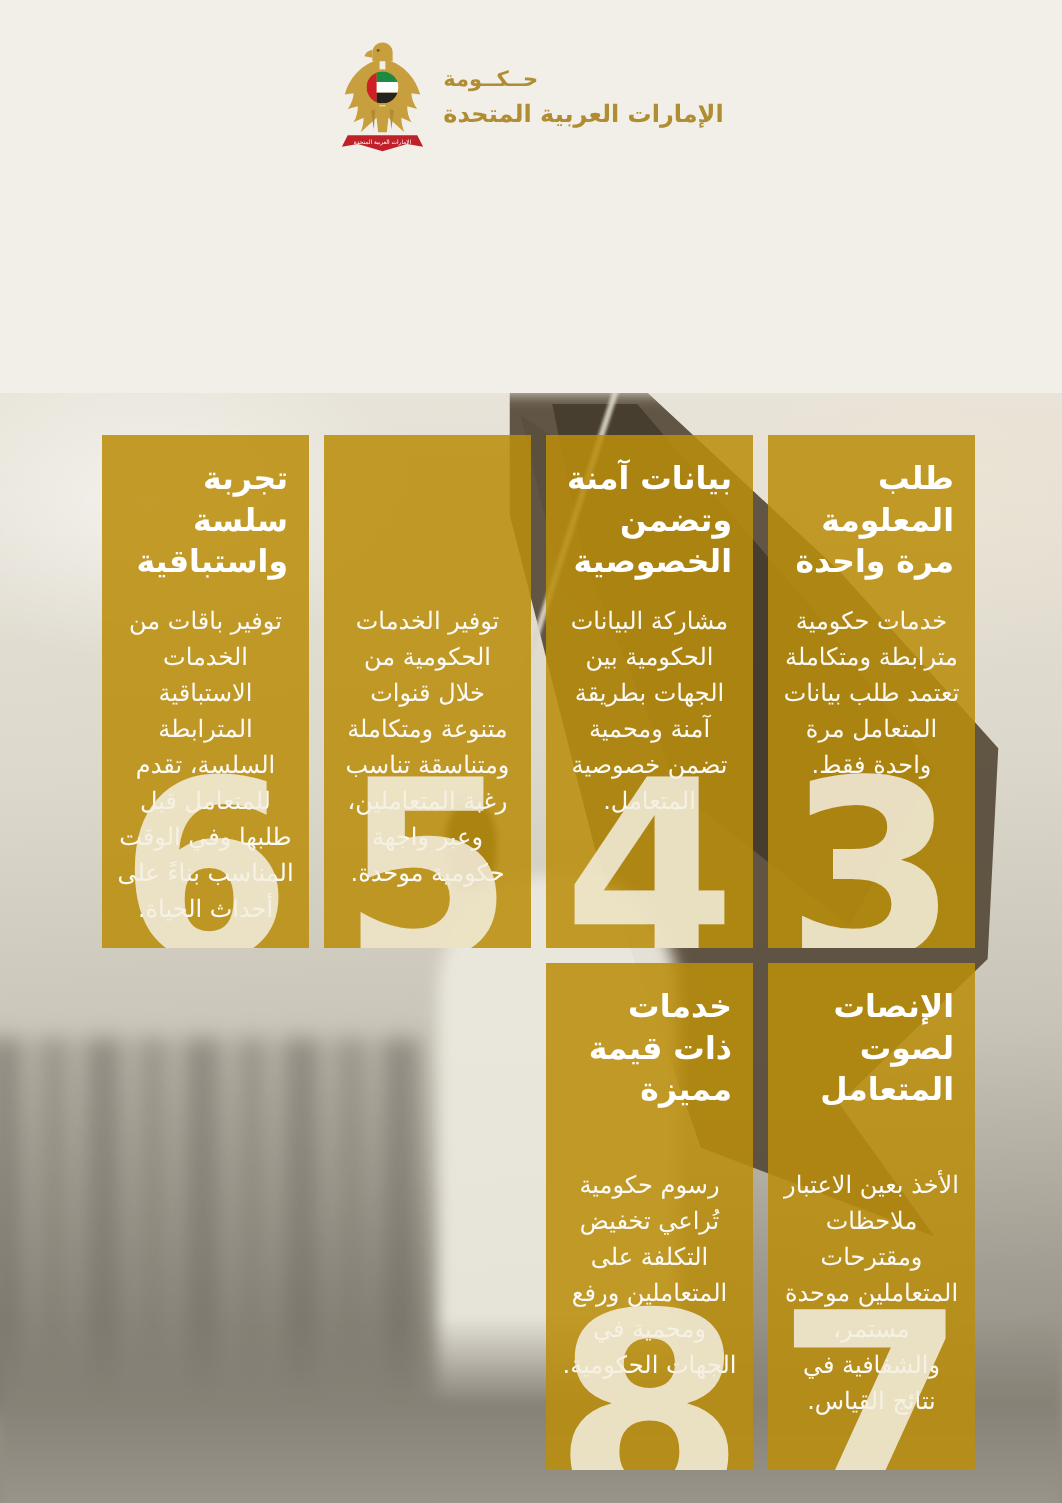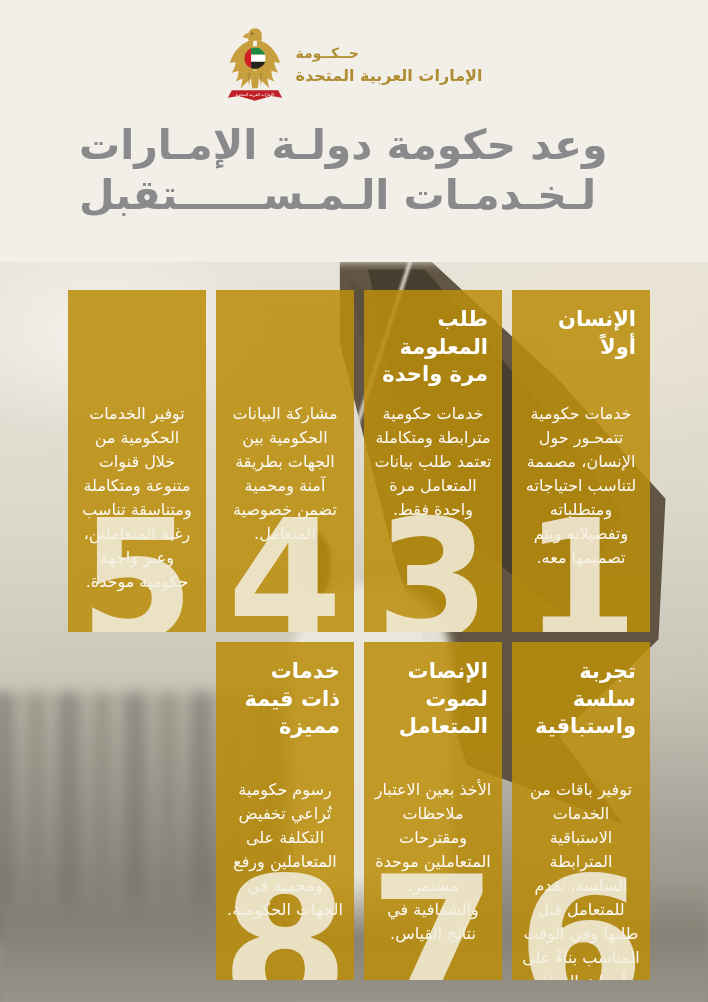--- a/index.html
+++ b/index.html
@@ -128,42 +128,37 @@
       </g>
       <path d="M6 66 L54 66 L58 74 L47 72 L30 77 L13 72 L2 74 Z" fill="#c02128"></path>
       <text x="30" y="71.8" font-size="4" fill="#ffffff" text-anchor="middle">الإمارات العربية المتحدة</text>
     </svg>
     <div class="logo-text">
       <div class="gov">حــكــومة</div>
       <div class="country">الإمارات العربية المتحدة</div>
     </div>
   </div>
 
-  <div class="poster-title">وعد حكومة دولـة الإمـارات
-لـخـدمـات الـمـســــــتقبل</div>
 
   <div class="grid">
 
-    <div class="card">
-      <div class="card-title">الإنسان
-أولاً</div>
-      <div class="card-body">خدمات حكومية تتمحـور حول الإنسان، مصممة لتناسب احتياجاته ومتطلباته وتفضيلاته ويتم تصميمها معه.</div>
-      <div class="card-number">1</div>
-    </div>
 
 
     <div class="card">
       <div class="card-title">طلب
 المعلومة
 مرة واحدة</div>
       <div class="card-body">خدمات حكومية مترابطة ومتكاملة تعتمد طلب بيانات المتعامل مرة واحدة فقط.</div>
       <div class="card-number">3</div>
     </div>
 
     <div class="card">
+      <div class="card-title">بيانات آمنة
+وتضمن
+الخصوصية</div>
       <div class="card-body">مشاركة البيانات الحكومية بين الجهات بطريقة آمنة ومحمية تضمن خصوصية المتعامل.</div>
       <div class="card-number">4</div>
     </div>
 
     <div class="card">
       <div class="card-body">توفير الخدمات الحكومية من خلال قنوات متنوعة ومتكاملة ومتناسقة تناسب رغبة المتعاملين، وعبر واجهة حكومية موحدة.</div>
       <div class="card-number">5</div>
     </div>
 
     <div class="card">

